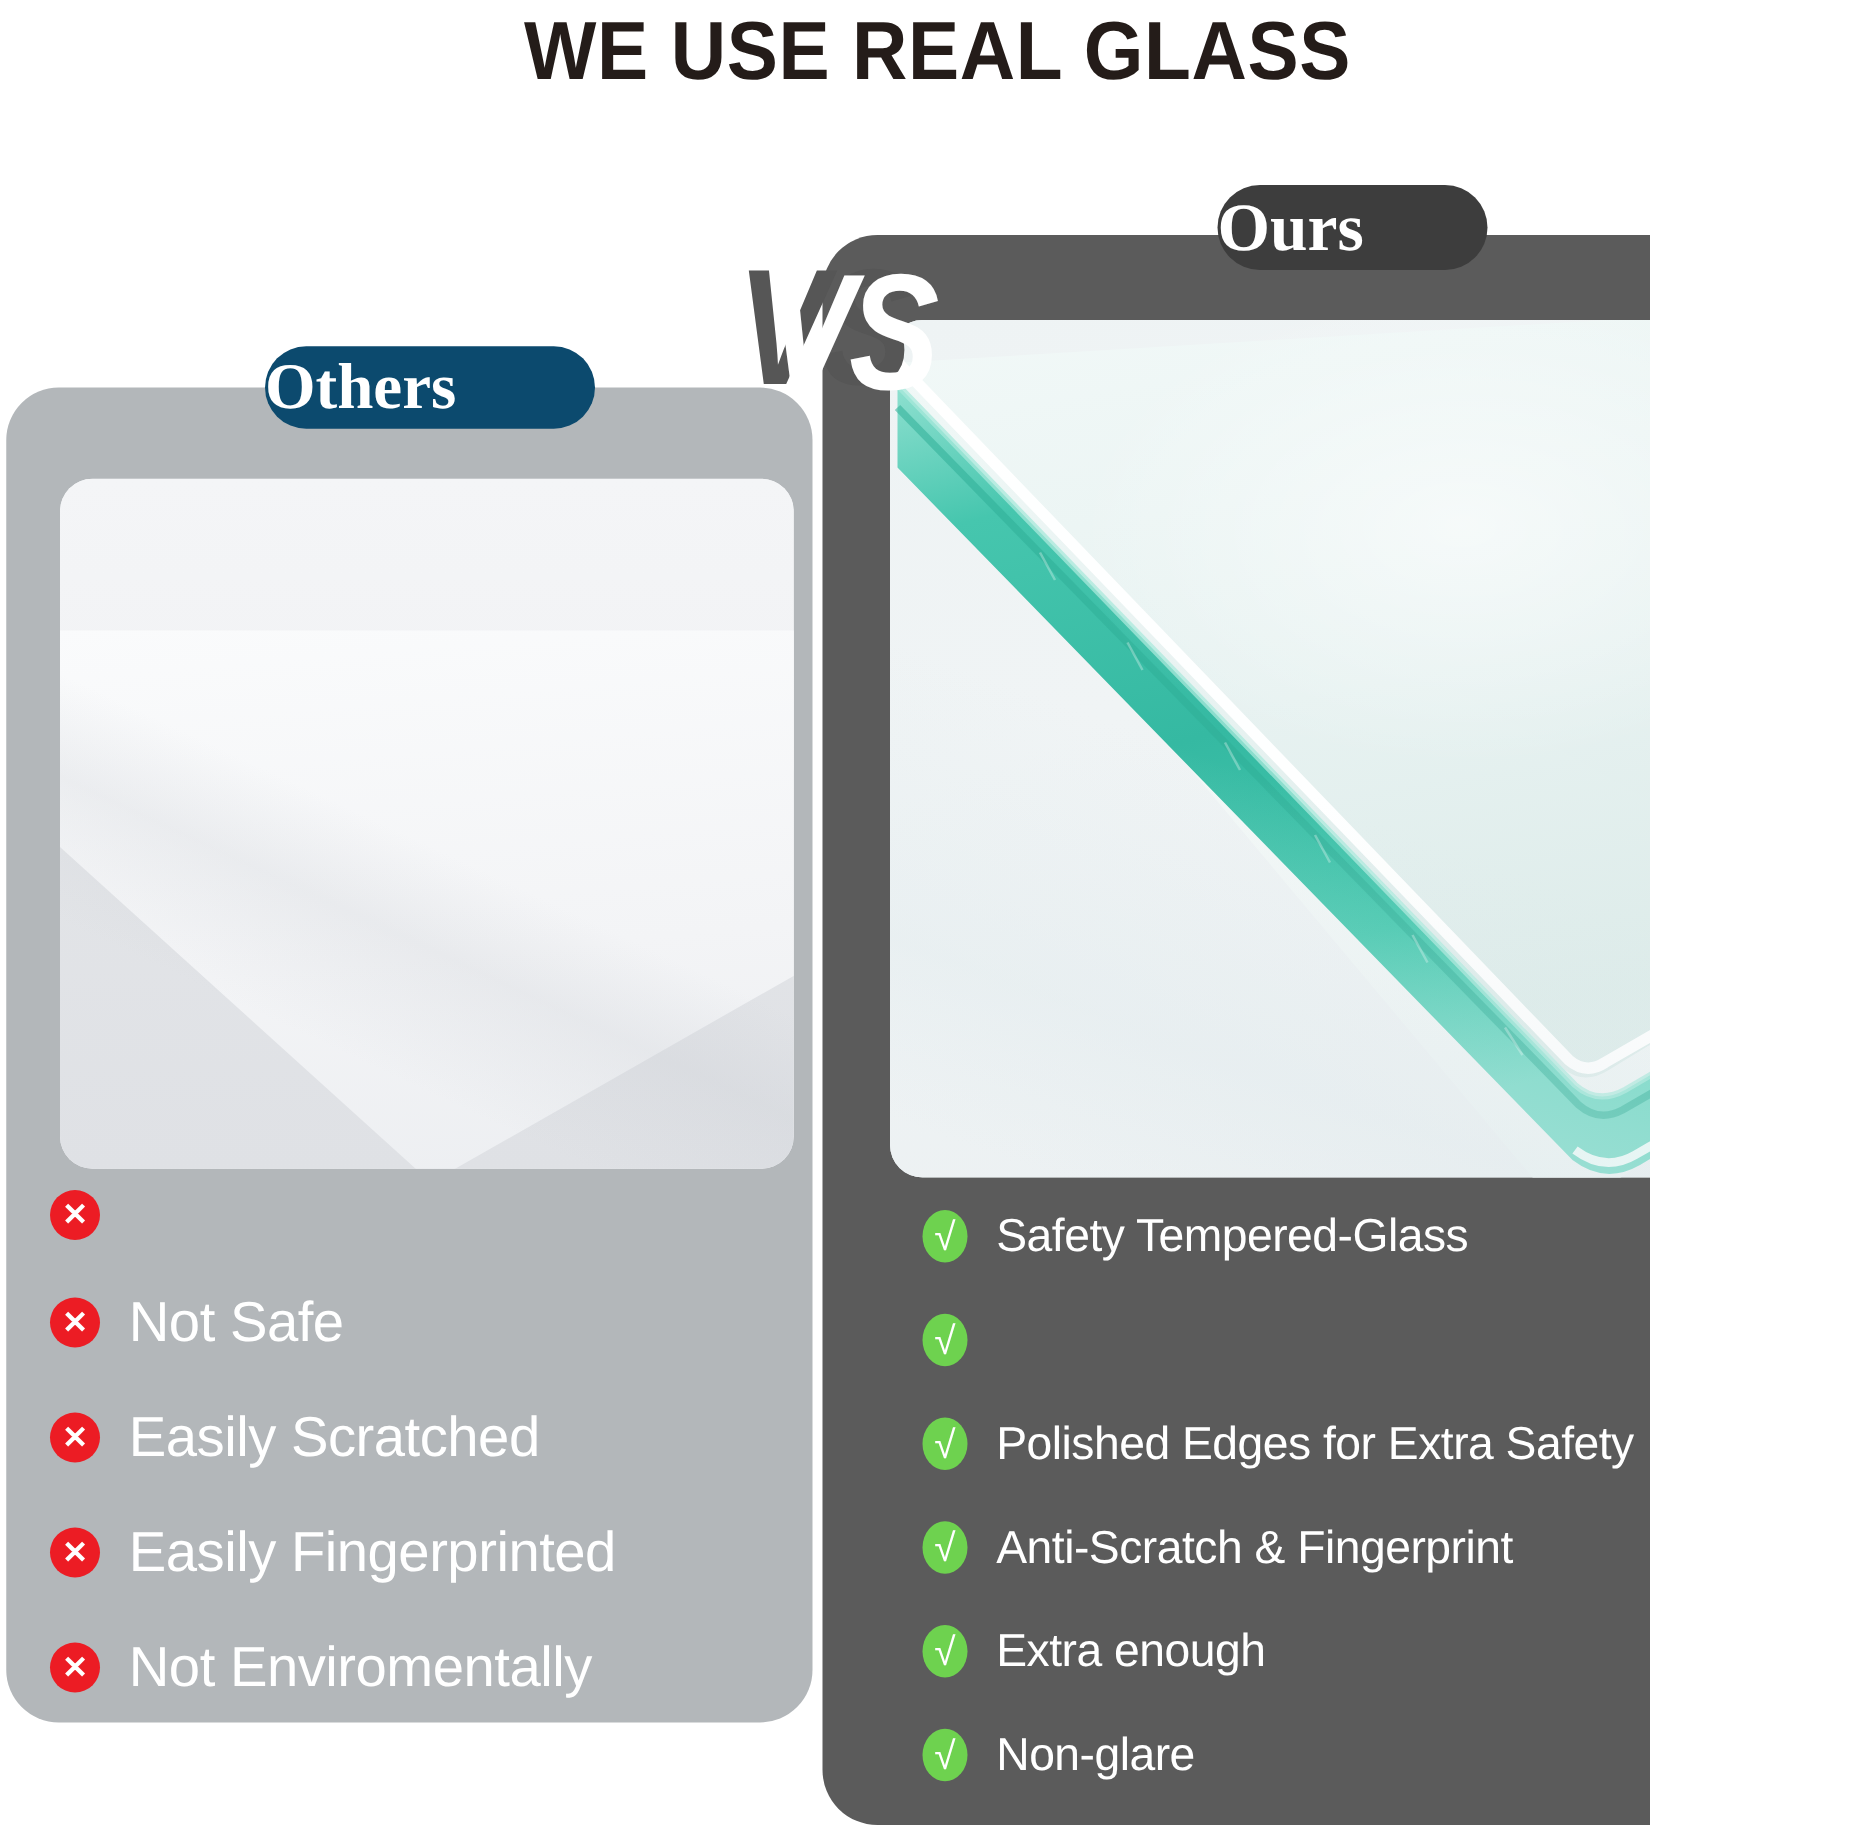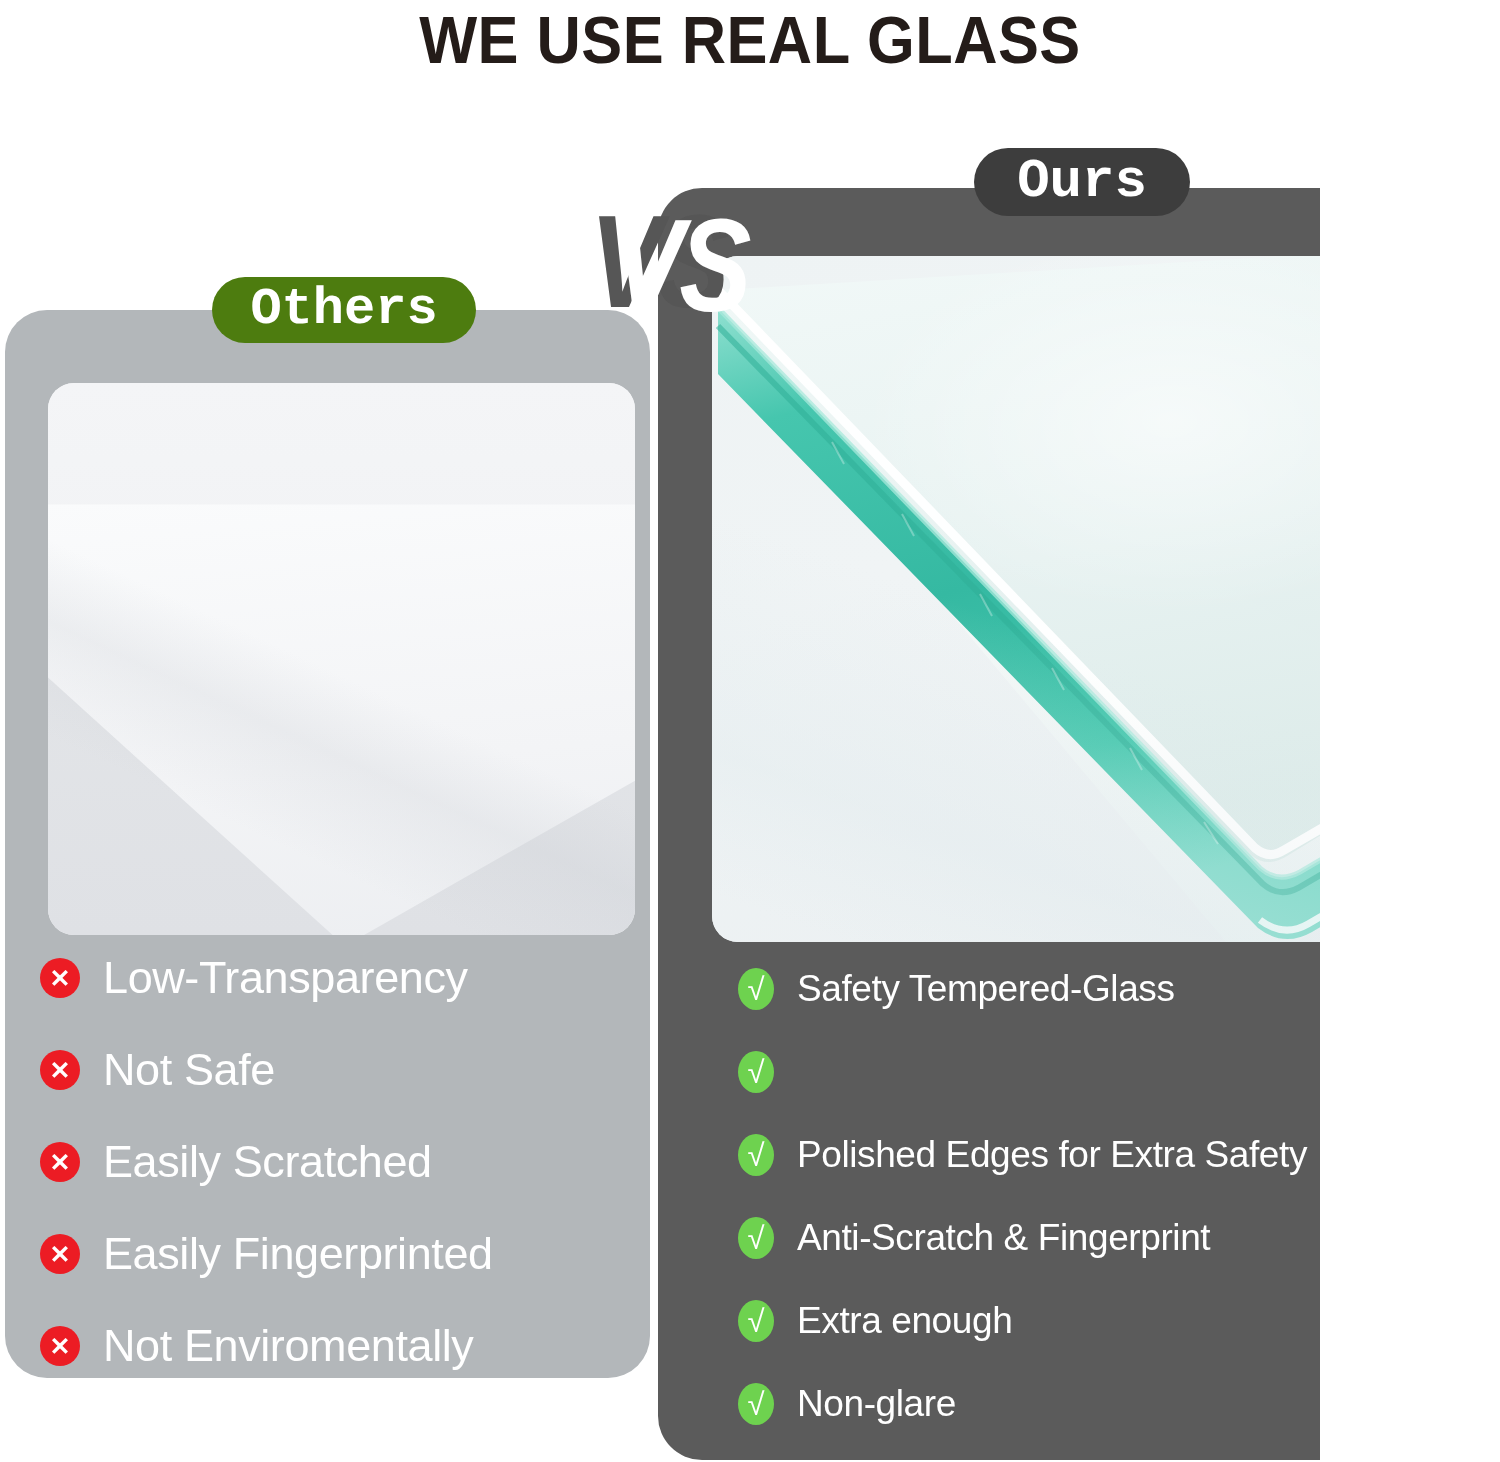--- a/index.html
+++ b/index.html
@@ -147,34 +147,34 @@
       radial-gradient(ellipse 60% 40% at 62% 24%, rgba(255,255,255,0.55), rgba(255,255,255,0) 70%),
       linear-gradient(200deg, rgba(255,255,255,0) 55%, rgba(222,233,236,0.35) 80%, rgba(255,255,255,0) 95%);
     pointer-events: none;
   }
 
   
   .badge {
     position: absolute;
     box-sizing: border-box;
     color: #ffffff;
-    font-family: Liberation Mono, monospace;
+    font-family: Liberation Serif, serif;
     font-weight: bold;
     white-space: nowrap;
     display: flex;
     align-items: center;
-    justify-content: center;
+    justify-content: flex-start;
     line-height: 1;
   }
   .badge-others {
     left: 212px;
     top: 277px;
     width: 264px;
     height: 66px;
-    background: #4d7c0f;
+    background: #0c4a6e;
     border-radius: 33px;
     font-size: 52px;
   }
   .badge-ours {
     left: 974px;
     top: 148px;
     width: 216px;
     height: 68px;
     background: #3d3d3d;
     border-radius: 34px;
@@ -362,21 +362,20 @@
   <div class="badge badge-others">
     <span>Others</span>
   </div>
   <div class="badge badge-ours">
     <span>Ours</span>
   </div>
 
   <div class="list list-others" id="list-others">
       <div class="item">
         <span class="ic ic-x">✕</span>
-        <span class="label">Low-Transparency</span>
       </div>
       <div class="item">
         <span class="ic ic-x">✕</span>
         <span class="label">Not Safe</span>
       </div>
       <div class="item">
         <span class="ic ic-x">✕</span>
         <span class="label">Easily Scratched</span>
       </div>
       <div class="item">

